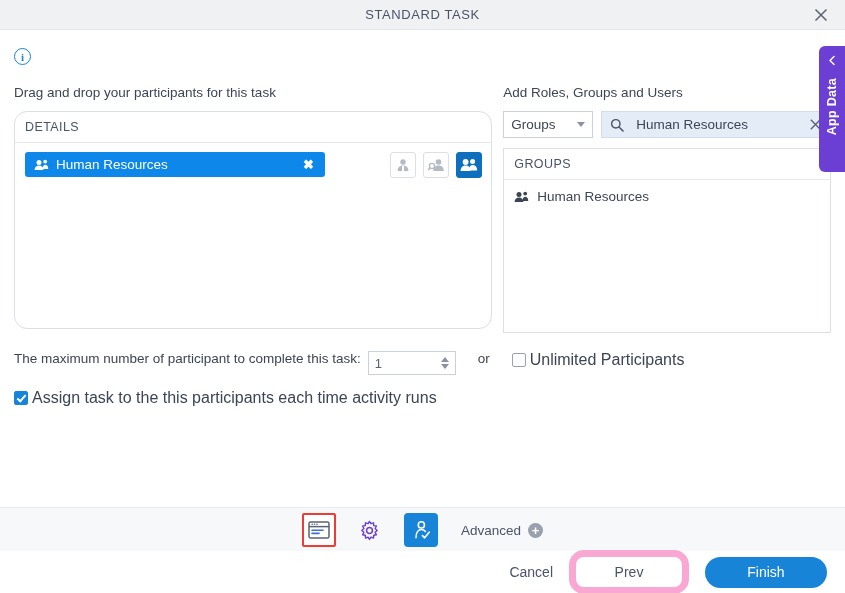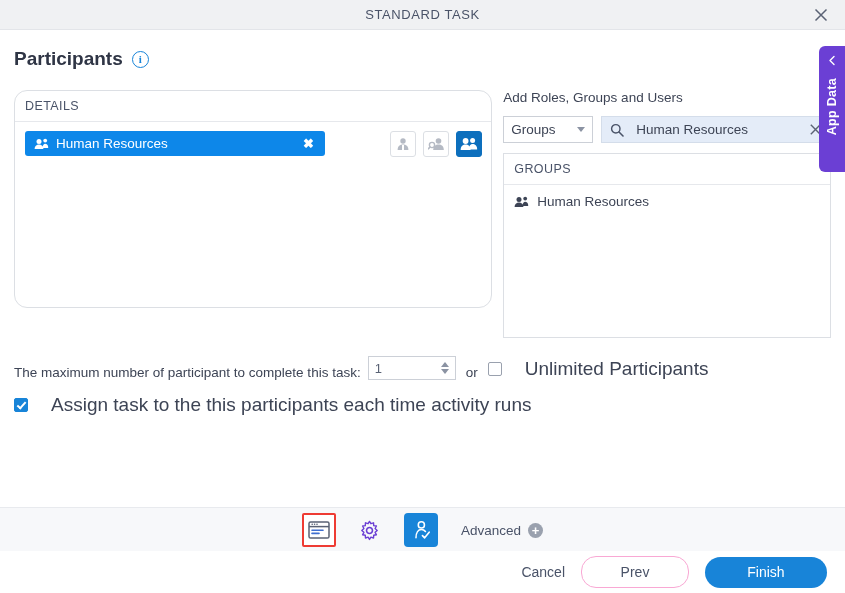--- a/index.html
+++ b/index.html
@@ -249,21 +249,21 @@
     gap: 8px;
     padding: 9px 10px;
     font-size: 13.5px;
     color: #3d4455;
     cursor: pointer;
   }
 
   
   .maxrow {
     display: flex;
-    align-items: flex-end;
+    align-items: flex-start;
     margin-top: 18px;
     font-size: 13.5px;
     color: #3d4455;
   }
   .spinner {
     width: 88px;
     height: 24px;
     border: 1px solid #ccd0d7;
     background: #ffffff;
     margin-left: 7px;
@@ -286,21 +286,21 @@
   }
   .arr-up, .arr-dn {
     width: 0; height: 0;
     border-left: 4px solid transparent;
     border-right: 4px solid transparent;
     cursor: pointer;
   }
   .arr-up { border-bottom: 5px solid #8b93a3; }
   .arr-dn { border-top: 5px solid #8b93a3; }
 
-  .or-text { margin: 0 10px; }
+  .or-text { margin: 0 22px; }
 
   .cb {
     width: 14px; height: 14px;
     border: 1.4px solid #9aa1ae;
     border-radius: 2px;
     box-sizing: border-box;
     background: #ffffff;
     cursor: pointer;
     display: inline-block;
     vertical-align: middle;
@@ -315,22 +315,22 @@
     position: absolute;
     left: 4px; top: 1px;
     width: 3px; height: 7px;
     border: solid #ffffff;
     border-width: 0 2px 2px 0;
     transform: rotate(42deg);
   }
   .cb-row {
     display: flex;
     align-items: center;
-    gap: 23px;
-    font-size: 19px;
+    gap: 4px;
+    font-size: 16px;
   }
   .assign-row { margin-top: 14px; }
 
   
   .toolbar {
     position: absolute;
     left: 0; right: 0;
     top: 507px;
     height: 44px;
     background: #f7f8fa;
@@ -390,21 +390,21 @@
     box-sizing: border-box;
   }
   .btn-link {
     font-size: 14px;
     color: #4a5368;
     cursor: pointer;
   }
   .btn-outline {
     min-width: 74px;
     height: 30px;
-    border: 1px solid #f9a8d4;
+    border: 7px solid #f9a8d4;
     border-radius: 15px;
     background: #ffffff;
     color: #4a5368;
     font-size: 14px;
     display: flex; align-items: center; justify-content: center;
     cursor: pointer;
     padding: 0 16px;
     text-align: center;
   }
   .btn-primary {
@@ -438,27 +438,27 @@
     <svg width="11" height="11" viewBox="0 0 11 11" aria-hidden="true">
       <path d="M7 1.5 L3 5.5 L7 9.5" stroke="#ffffff" stroke-width="1.4" fill="none" stroke-linecap="round" stroke-linejoin="round"></path>
     </svg>
   </div>
   <div class="appdata-label">App Data</div>
 </div>
 
 <div class="content">
 
   <div class="page-title-row">
-    <div class="page-title">Participants</div>
     <div class="info-icon">i</div>
   </div>
 
   <div class="columns">
 
     <div class="col-left">
+      <div class="field-label">Drag and drop your participants for this task</div>
 
       <div class="panel left-panel">
         <div class="panel-header">DETAILS</div>
         <div class="panel-body">
 
           <div class="chip-row">
             <div class="chip">
               <span>
                 <svg width="15" height="12" viewBox="0 0 15 12" aria-hidden="true">
                   <circle cx="5" cy="3.4" r="2.5" fill="#ffffff"></circle>

